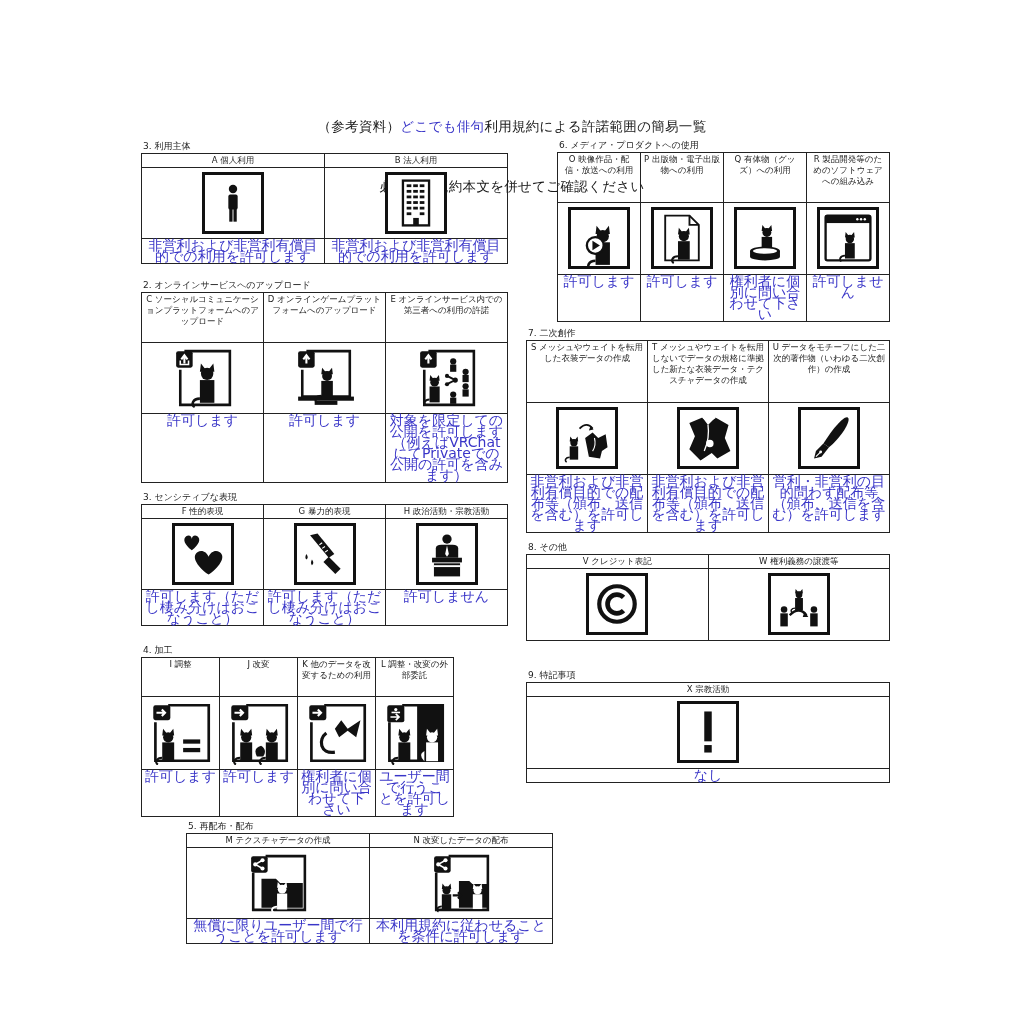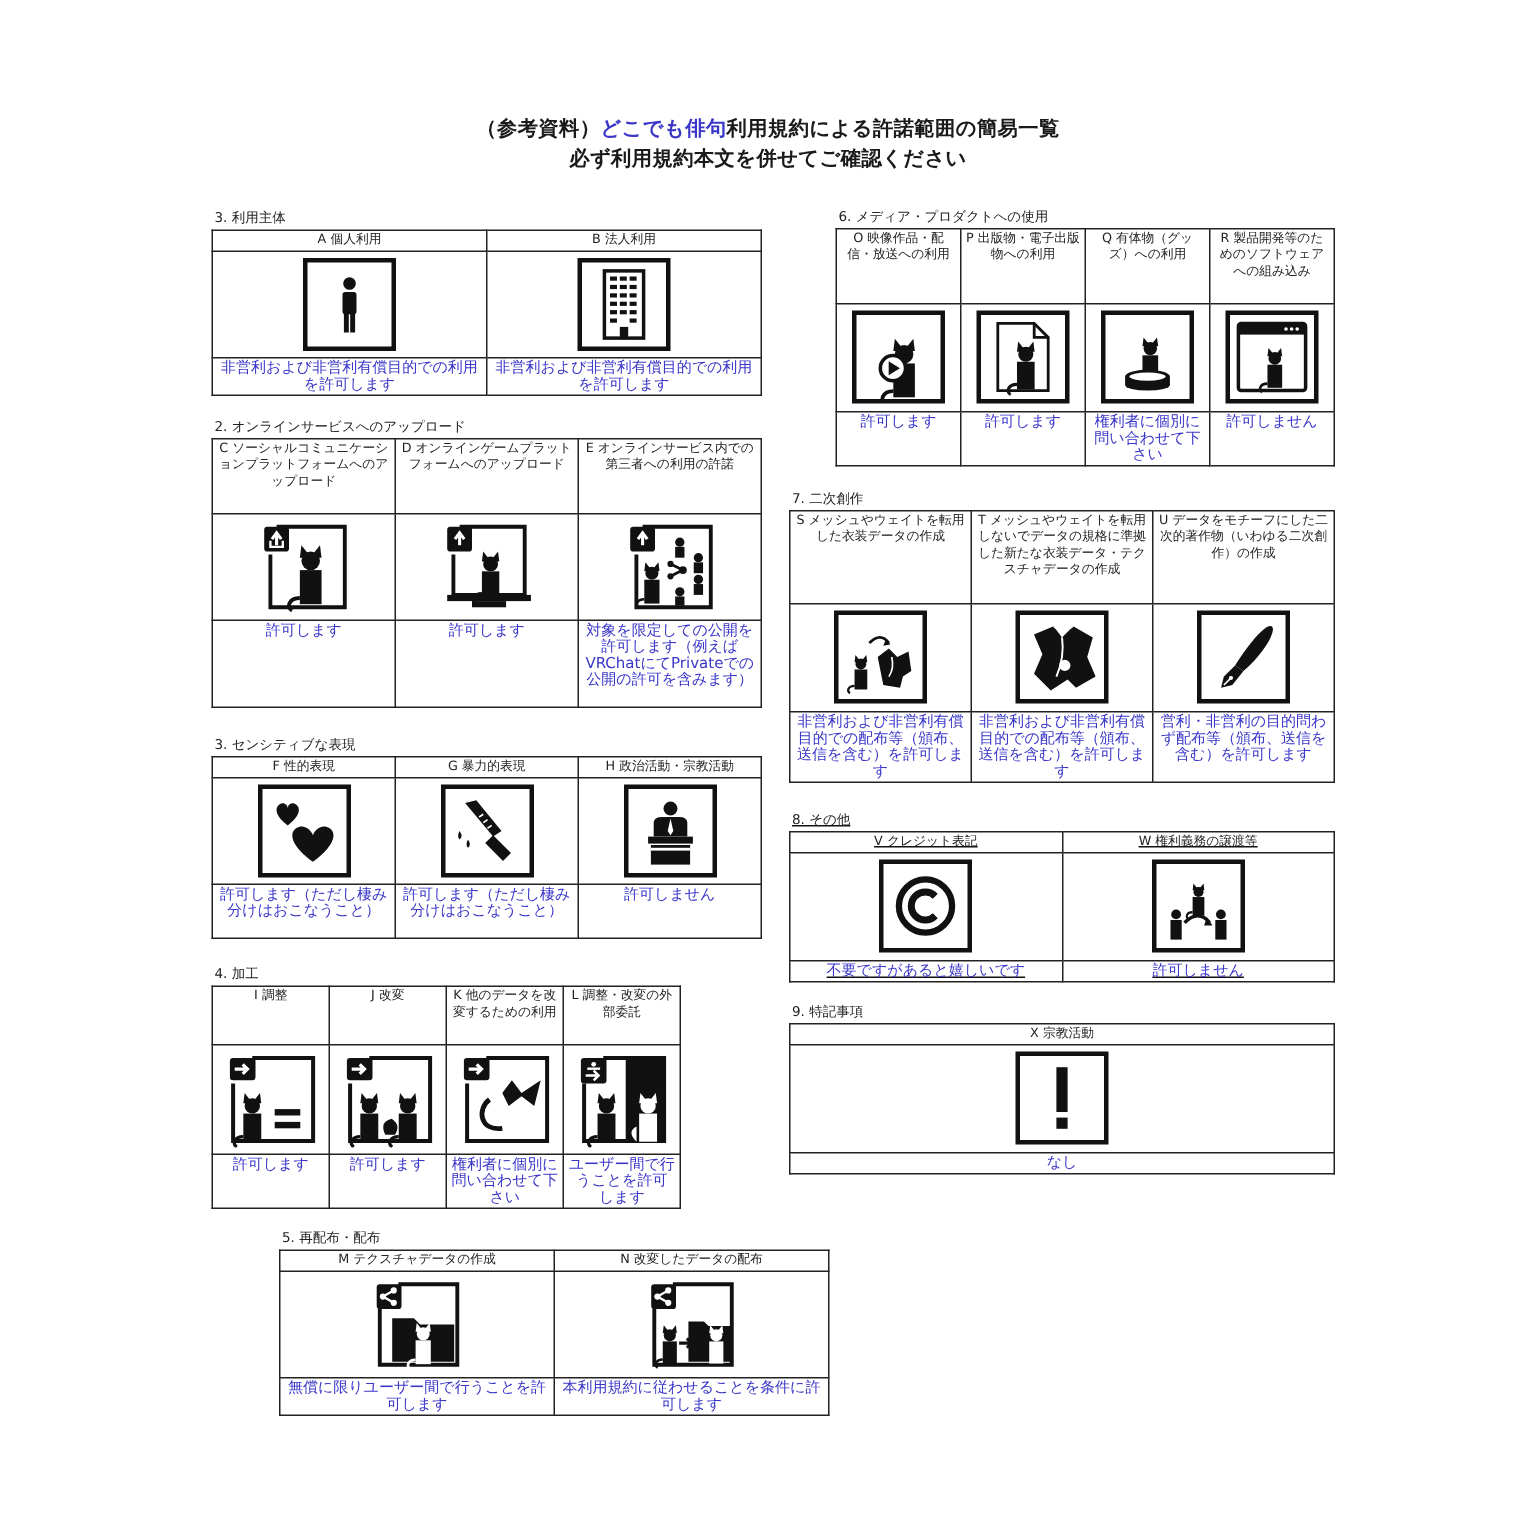--- a/index.html
+++ b/index.html
@@ -1,30 +1,30 @@
 <!DOCTYPE html>
 <html><head>
 <meta charset="utf-8">
 <style>
   * { box-sizing: border-box; margin: 0; padding: 0; }
   html, body { width: 1024px; height: 1024px; background: #ffffff; overflow: hidden; }
   body { font-family: "DejaVu Sans", "Liberation Sans", sans-serif; color: #111; position: relative; }
 
   .title-block { position: absolute; top: 76px; left: 0; width: 1024px; text-align: center; }
-  .title-line { font-size: 13.5px; font-weight: bold; line-height: 20px; color: #1a1a1a; letter-spacing: 0.3px; }
+  .title-line { font-size: 13.5px; font-weight: normal; line-height: 20px; color: #1a1a1a; letter-spacing: 0.3px; margin-top: 40px; }
   .title-accent { color: #3a36c8; }
 
   .section { position: absolute; }
   .section-heading { font-size: 9px; line-height: 12px; height: 13px; color: #222; padding-left: 2px; }
 
   table.grid { border-collapse: collapse; width: 100%; table-layout: fixed; }
   table.grid td { border: 1.5px solid #222; text-align: center; vertical-align: top; }
   td.head { font-size: 8.5px; line-height: 11px; padding: 1px 3px; color: #222; }
   td.icon-cell { vertical-align: middle; padding: 4px 0; }
-  td.desc { font-size: 10px; line-height: 11px; padding: 1px 3px; color: #3a36c8; }
+  td.desc { font-size: 14px; line-height: 11px; padding: 1px 3px; color: #3a36c8; }
 
   .icon-box { display: inline-block; border: 3px solid #111; background: #fff; position: relative; vertical-align: middle; }
   .icon-box svg { display: block; width: 100%; height: 100%; }
 </style>
 </head>
 <body>
 
 <div class="title-block">
   <div class="title-line">
     <span>（参考資料）</span><span class="title-accent">どこでも俳句</span><span>利用規約による許諾範囲の簡易一覧</span>
@@ -441,21 +441,21 @@
     </tr>
     <tr style="height:46px">
       <td class="desc">非営利および非営利有償目的での配布等（頒布、送信を含む）を許可します</td>
       <td class="desc">非営利および非営利有償目的での配布等（頒布、送信を含む）を許可します</td>
       <td class="desc">営利・非営利の目的問わず配布等（頒布、送信を含む）を許可します</td>
     </tr>
   </tbody>
     </table>
 </div>
 
-<div class="section" style="left:526px; top:541px; width:364px;text-decoration:underline;">
+<div class="section" style="left:526px; top:541px; width:364px;">
   <div class="section-heading">8. その他</div>
   <table class="grid">
     <tbody>
         <tr>
       <td class="head">V クレジット表記</td>
       <td class="head">W 権利義務の譲渡等</td>
     </tr>
     <tr style="height:72px">
       <td class="icon-cell"><span class="icon-box" style="width:62px;height:62px">
         <svg viewBox="0 0 60 60">
@@ -470,24 +470,20 @@
                 </g>
                 <circle cx="14" cy="36" r="3.5" fill="#111"></circle>
                 <rect x="10" y="40" width="8" height="14" fill="#111"></rect>
                 <circle cx="46" cy="36" r="3.5" fill="#111"></circle>
                 <rect x="42" y="40" width="8" height="14" fill="#111"></rect>
                 <path d="M20,42 Q30,32 38,42" stroke="#111" stroke-width="2.5" fill="none"></path>
                 <path d="M36,38 L40,44 L34,44 Z" fill="#111"></path>
               </svg>
       </span></td>
     </tr>
-    <tr>
-      <td class="desc">不要ですがあると嬉しいです</td>
-      <td class="desc">許可しません</td>
-    </tr>
   </tbody>
     </table>
 </div>
 
 <div class="section" style="left:526px; top:669px; width:364px;">
   <div class="section-heading">9. 特記事項</div>
   <table class="grid">
     <tbody>
         <tr>
       <td class="head">X 宗教活動</td>

